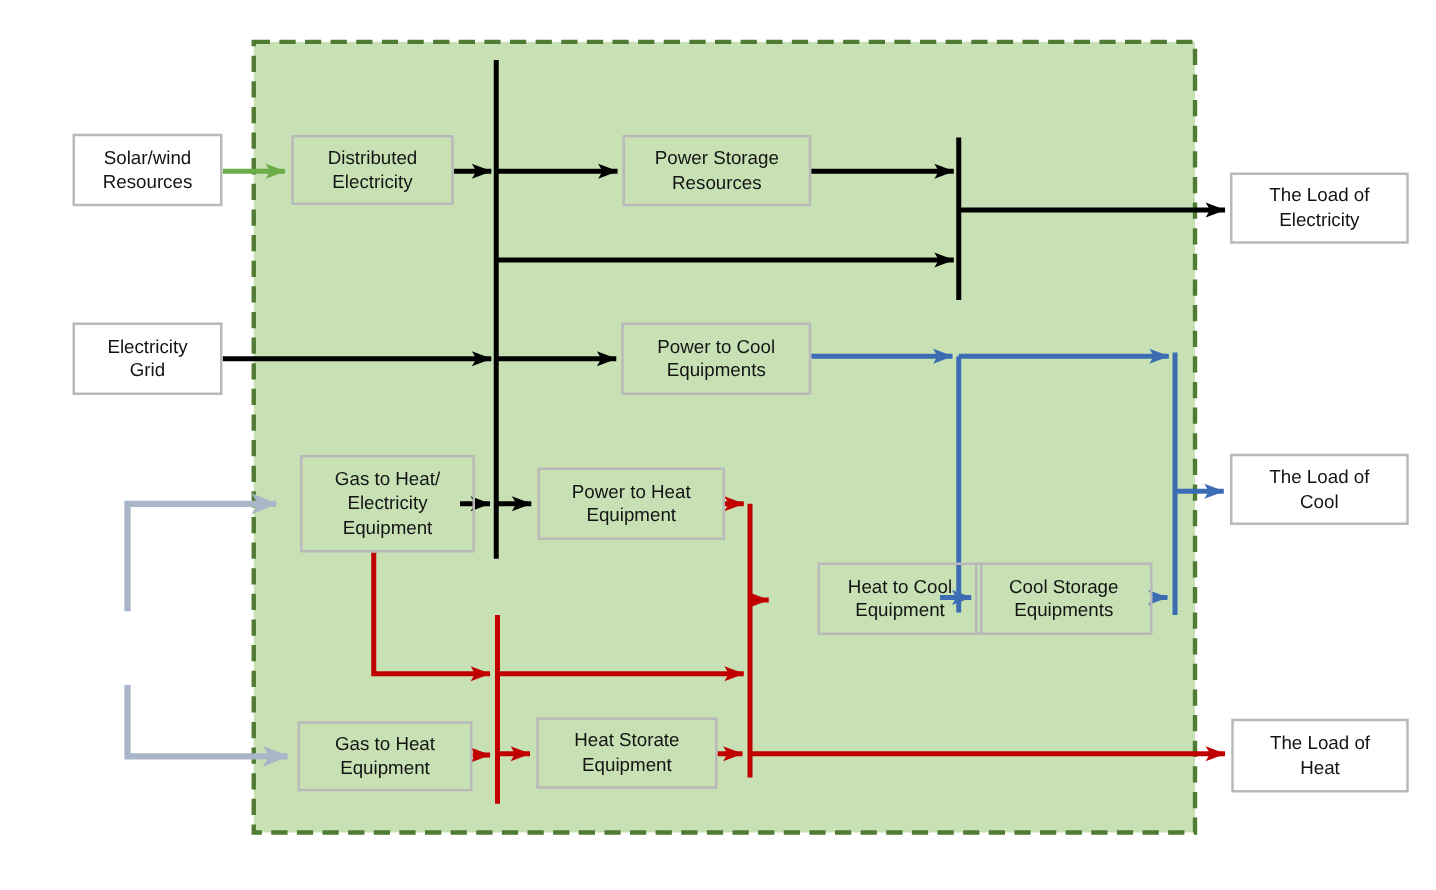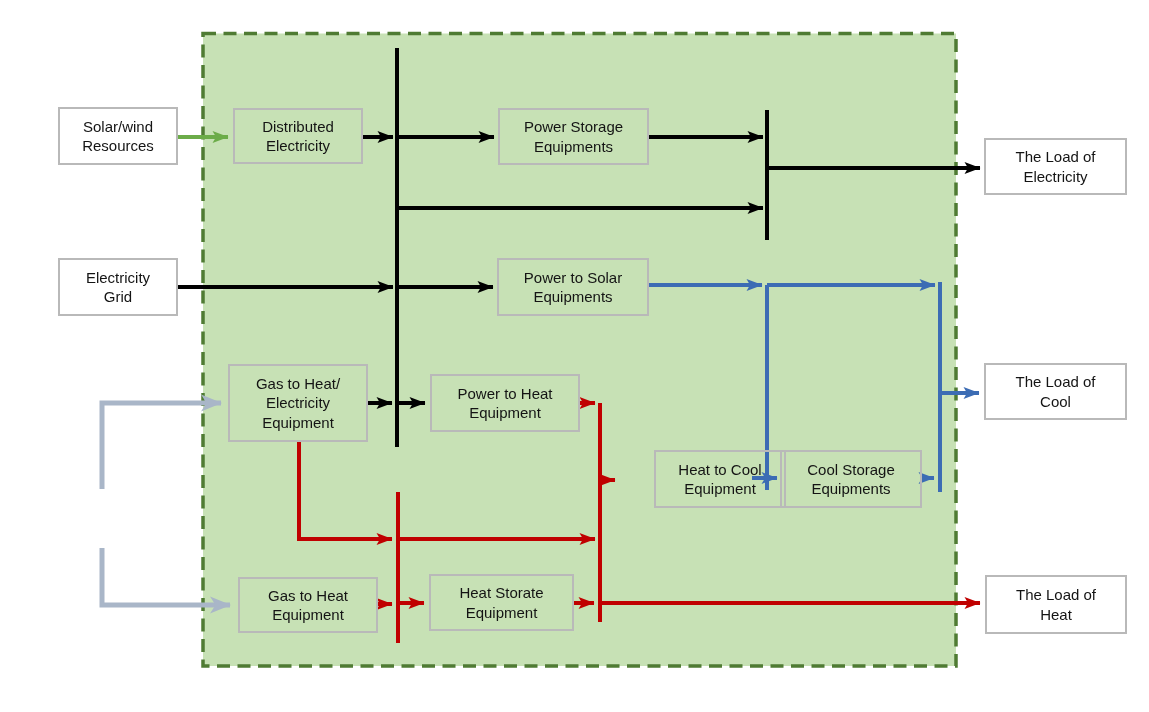--- a/index.html
+++ b/index.html
@@ -97,24 +97,24 @@
   </svg>
 
   <div class="node" style="left:58px;top:107px;width:120px;height:58px">Solar/wind
 Resources</div>
   <div class="node" style="left:58px;top:258px;width:120px;height:58px">Electricity
 Grid</div>
 
   <div class="node inner" style="left:233px;top:108px;width:130px;height:56px">Distributed
 Electricity</div>
   <div class="node inner" style="left:498px;top:108px;width:151px;height:57px">Power Storage
+Resources</div>
+  <div class="node inner" style="left:497px;top:258px;width:152px;height:58px">Power to Cool
 Equipments</div>
-  <div class="node inner" style="left:497px;top:258px;width:152px;height:58px">Power to Solar
-Equipments</div>
-  <div class="node inner" style="left:228px;top:364px;width:140px;height:78px">Gas to Heat/
+  <div class="node inner" style="left:240px;top:364px;width:140px;height:78px">Gas to Heat/
 Electricity
 Equipment</div>
   <div class="node inner" style="left:430px;top:374px;width:150px;height:58px">Power to Heat
 Equipment</div>
   <div class="node inner" style="left:654px;top:450px;width:132px;height:58px">Heat to Cool
 Equipment</div>
   <div class="node inner" style="left:780px;top:450px;width:142px;height:58px">Cool Storage
 Equipments</div>
   <div class="node inner" style="left:238px;top:577px;width:140px;height:56px">Gas to Heat
 Equipment</div>

